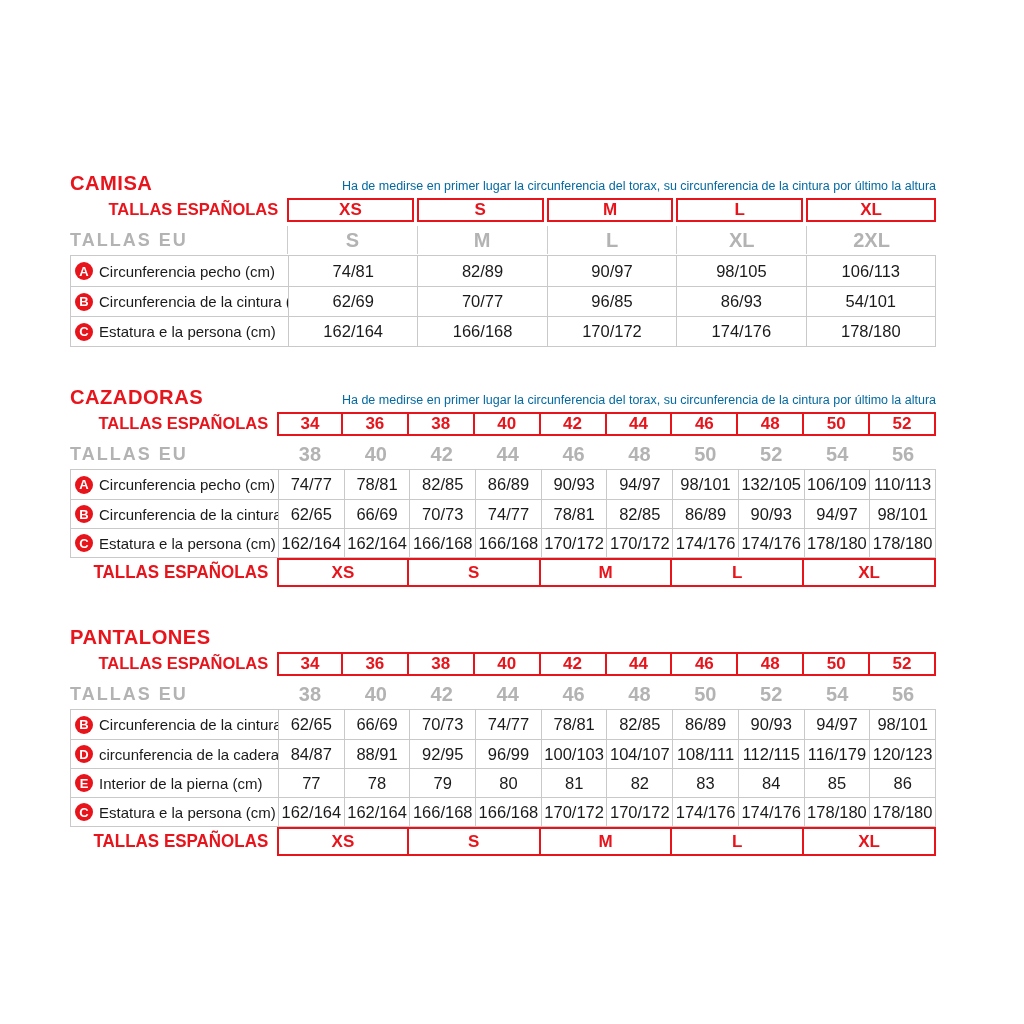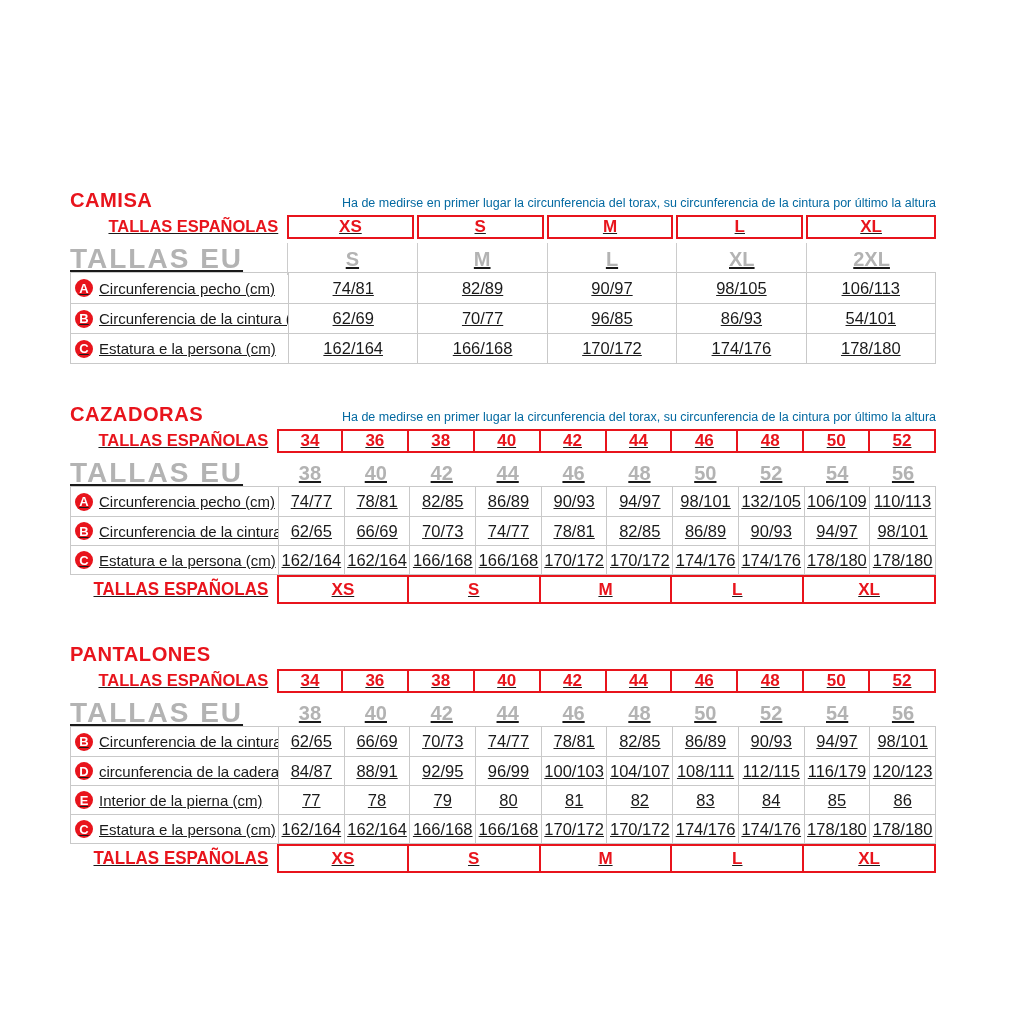--- a/index.html
+++ b/index.html
@@ -5,21 +5,21 @@
   * { box-sizing: border-box; margin: 0; padding: 0; }
   html, body {
     width: 1024px; height: 1024px;
     background: #ffffff;
     font-family: "Liberation Sans", sans-serif;
     color: #1a1a1a;
     overflow: hidden;
   }
   .content {
     position: absolute;
-    left: 70px; top: 189px;
+    left: 70px; top: 172px;
     width: 866px;
   }
   .size-table { margin-bottom: 39px; }
   .size-table:last-child { margin-bottom: 0; }
 
   
   .sec-header {
     display: flex;
     justify-content: space-between;
     align-items: flex-end;
@@ -35,21 +35,21 @@
     transform-origin: left bottom;
   }
   .sec-desc {
     font-size: 12.5px;
     color: #0369a1;
     line-height: 1;
     padding-bottom: 1px;
   }
 
   
-  .row { display: grid; text-decoration: underline; }
+  .row { display: grid; }
   .cols5  { grid-template-columns: 217px repeat(5, 1fr); }
   .cols10 { grid-template-columns: 207px repeat(10, 1fr); }
 
   
   .es-row { height: 24px; margin-bottom: 4px; }
   .es-label {
     color: #e8141c;
     font-weight: bold;
     font-size: 17px;
     text-align: right;
@@ -70,21 +70,21 @@
     justify-content: center;
   }
   .gapped .es-cell:not(:last-child) { margin-right: 3px; }
   .joined .es-cell + .es-cell { margin-left: -2px; }
 
   
   .eu-row { height: 28px; margin-bottom: 1px; }
   .eu-label {
     color: #b3b3b3;
     font-weight: bold;
-    font-size: 28px;
+    font-size: 18px;
     letter-spacing: 2px;
     display: flex;
     align-items: center;
   }
   .eu-cell {
     color: #b3b3b3;
     font-weight: bold;
     font-size: 20px;
     display: flex;
     align-items: center;

